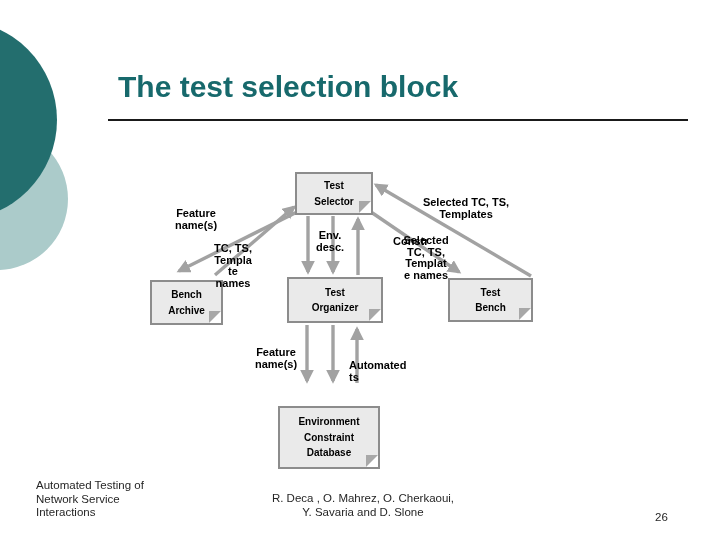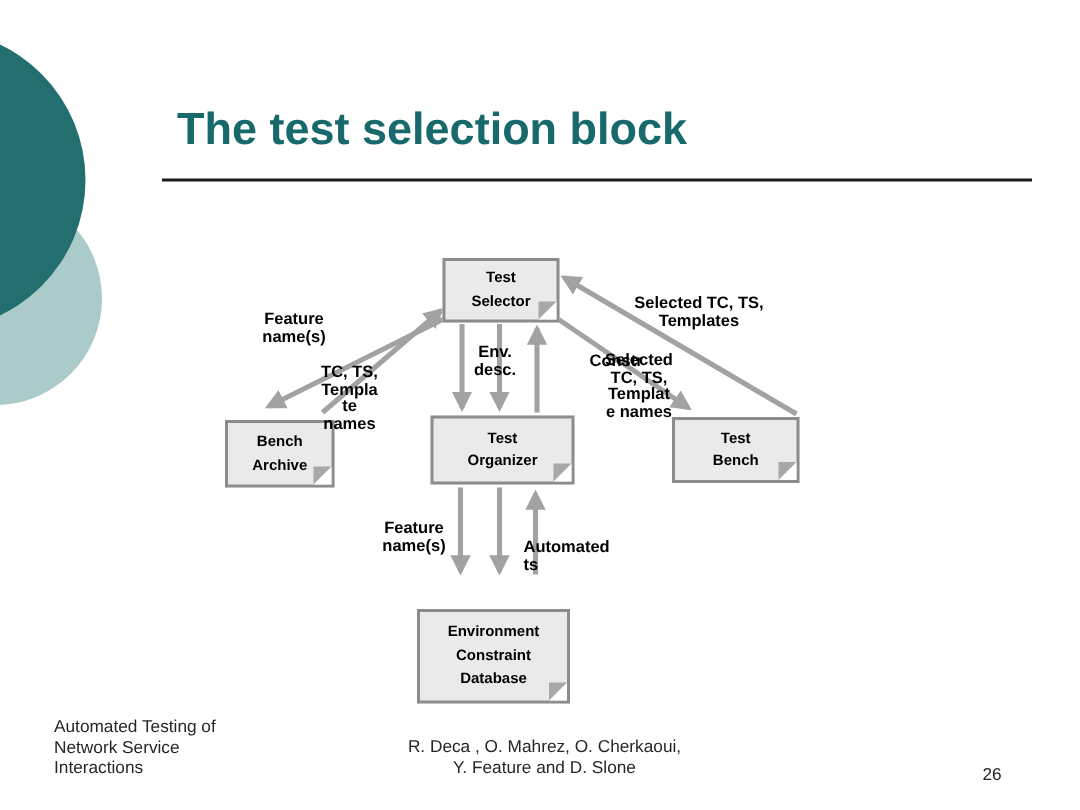--- a/index.html
+++ b/index.html
@@ -158,16 +158,16 @@
 e names</div>
   <div class="edge-label lbl-feature-bottom">Feature
 name(s)</div>
   <div class="edge-label lbl-constraints left-align">Automated
 ts</div>
 
   <div class="footer-left">Automated Testing of
 Network Service
 Interactions</div>
   <div class="footer-center">R. Deca , O. Mahrez, O. Cherkaoui,
-Y. Feature and D. Slone</div>
+Y. Savaria and D. Slone</div>
   <div class="page-number">26</div>
 
 </div>
 
 </body></html>

